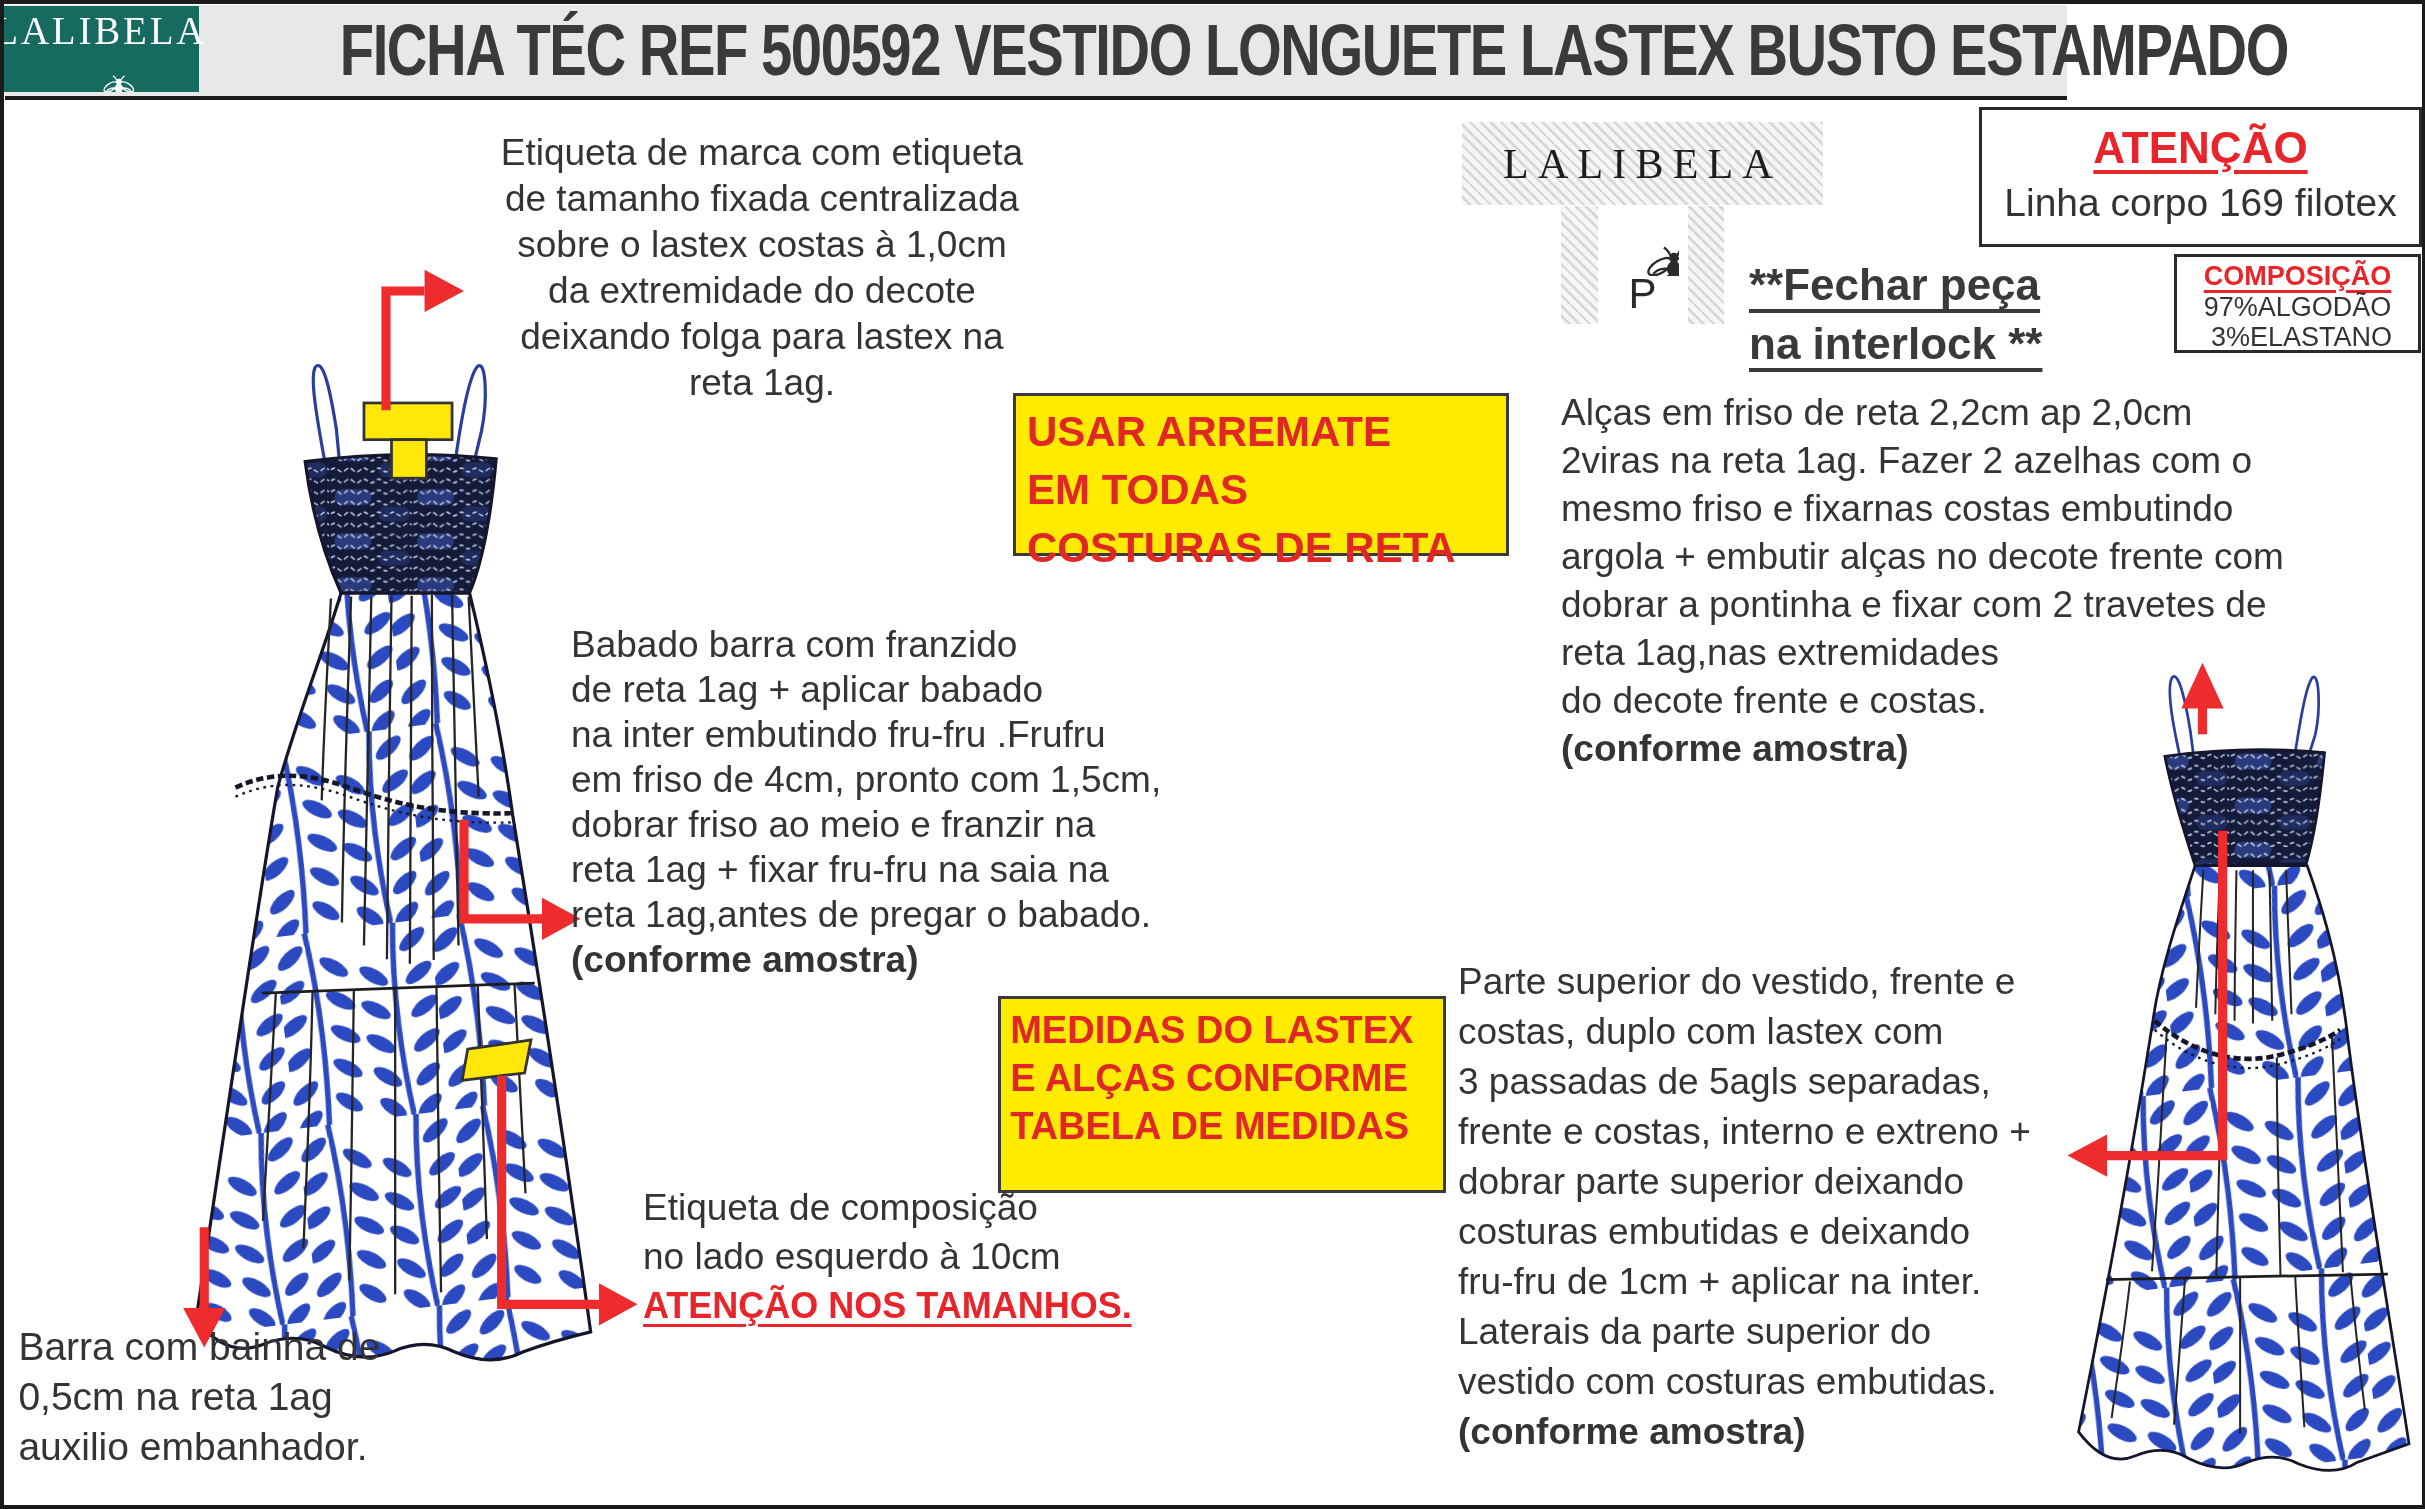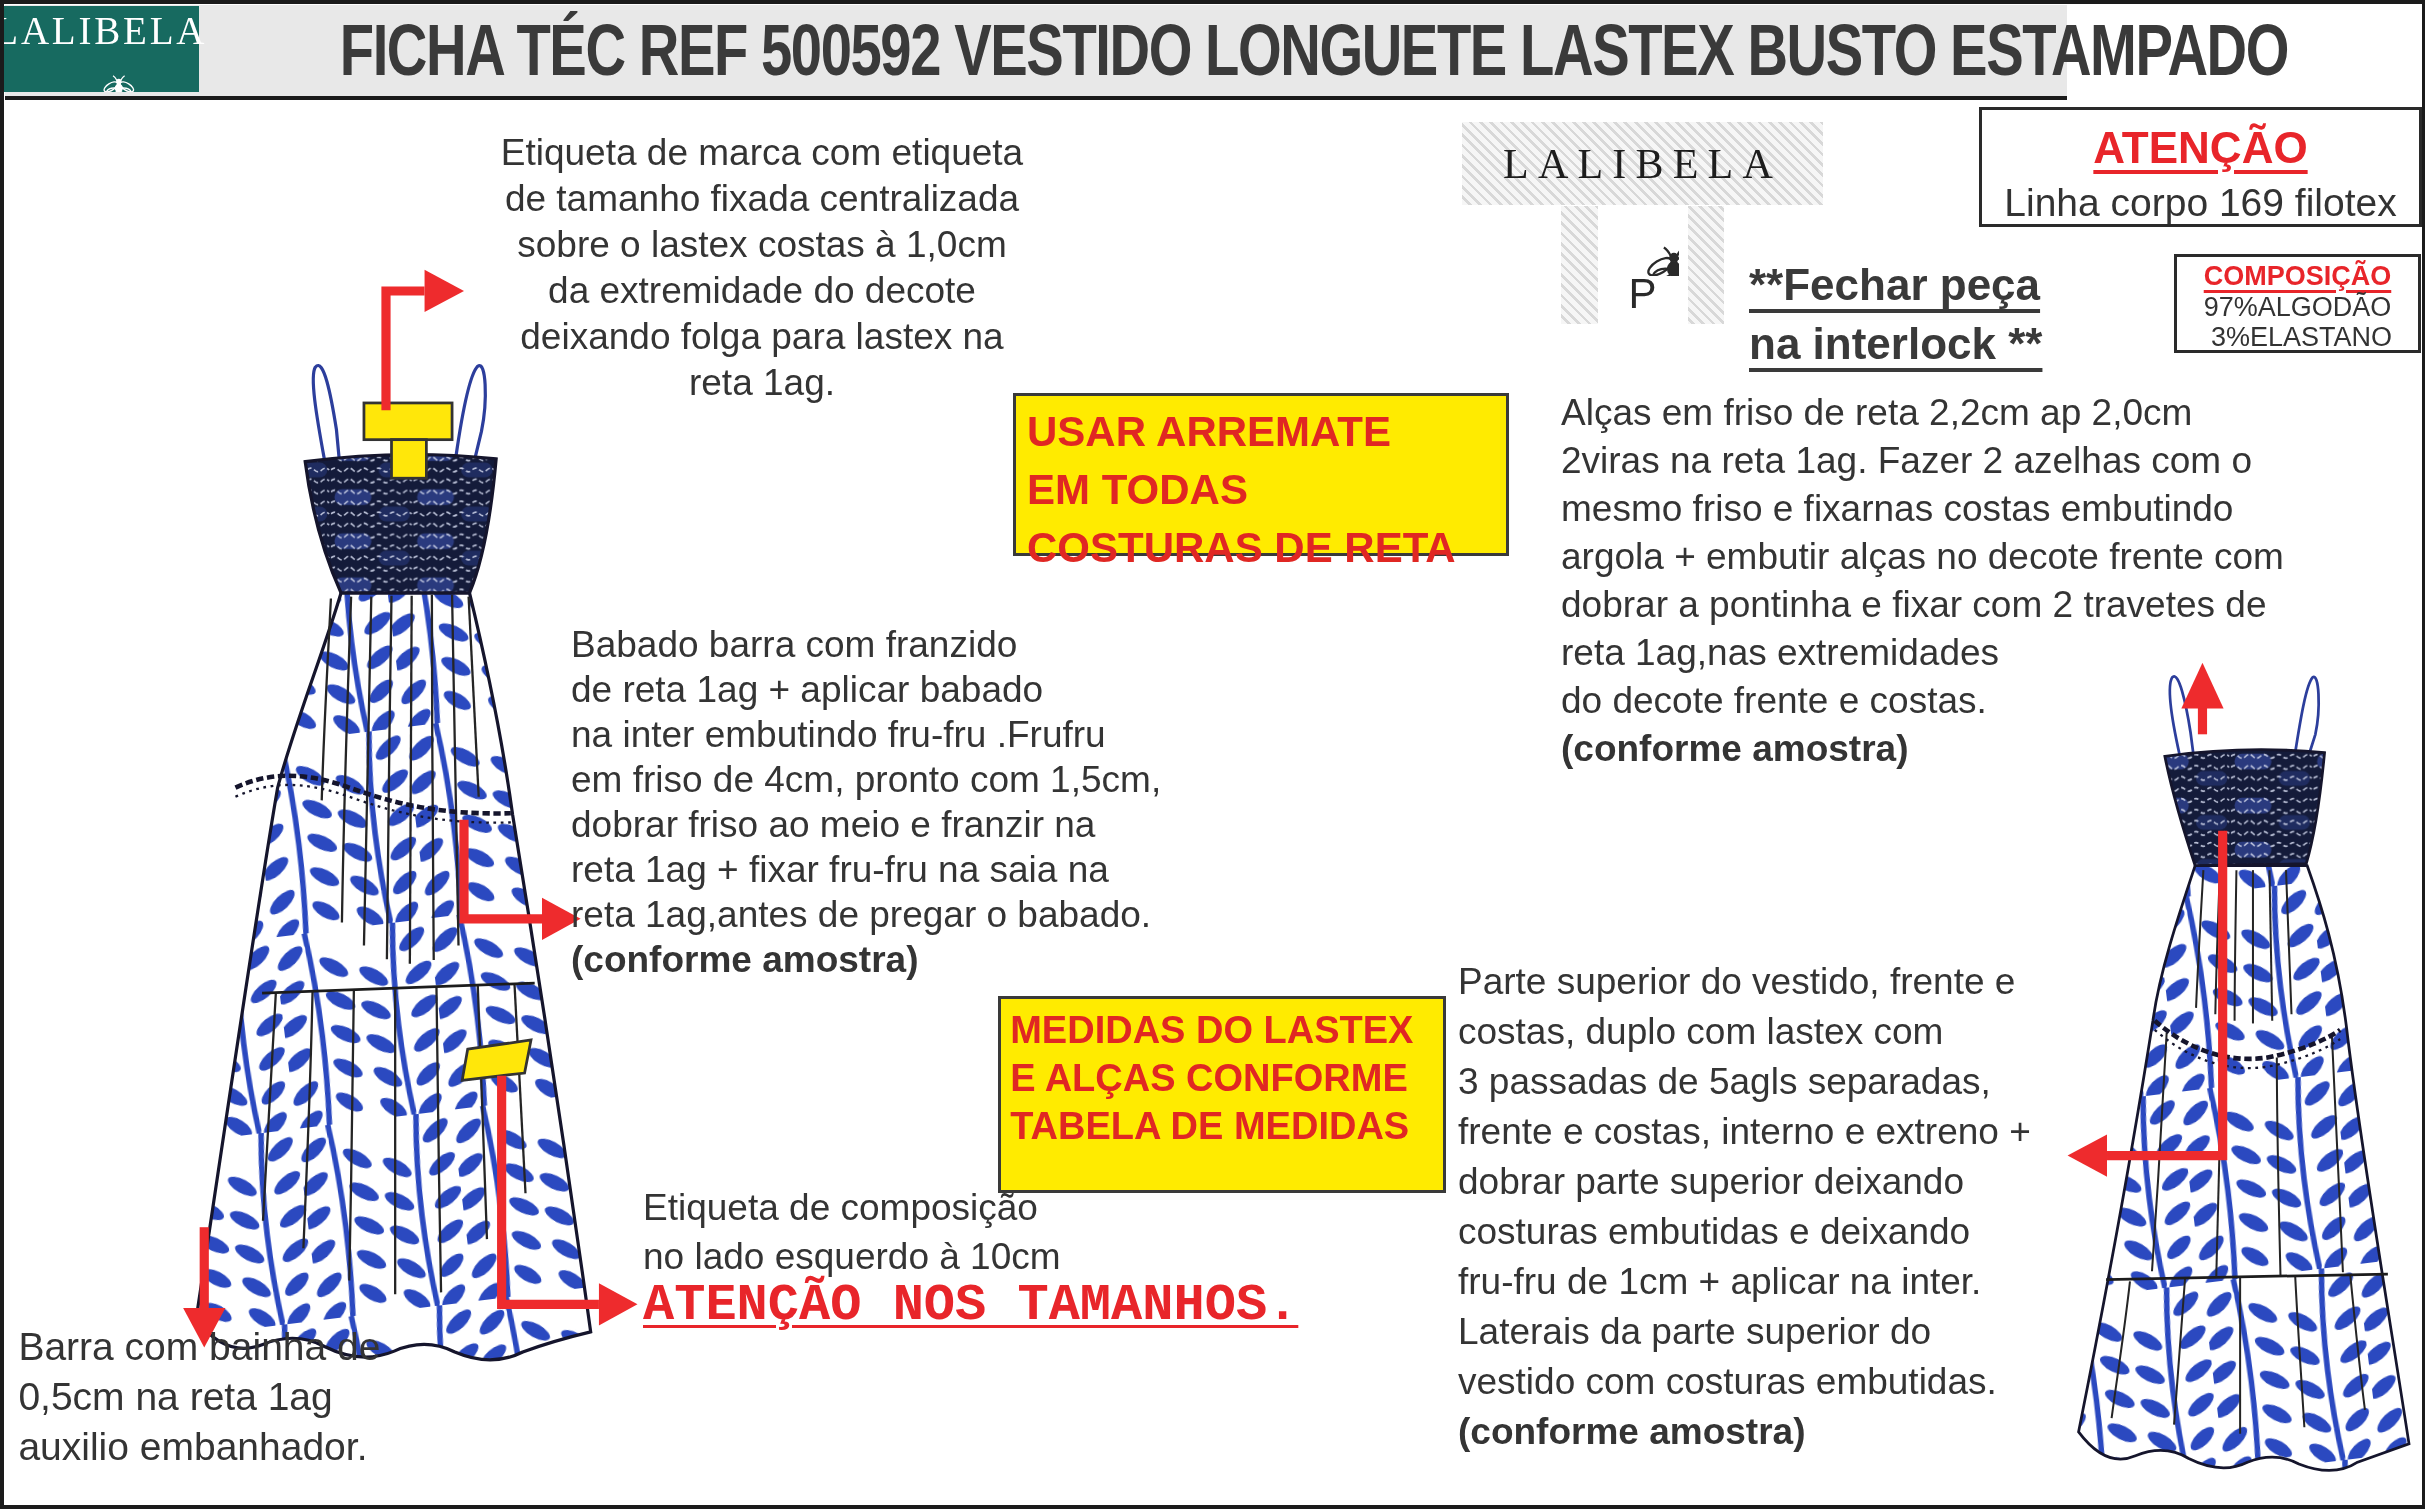--- a/index.html
+++ b/index.html
@@ -11,21 +11,21 @@
   .logo{position:absolute;left:2.8px;top:6.4px;width:196px;height:86px;background:#176a60;
         display:flex;flex-direction:column;align-items:center;color:#fff;}
   .logo .lname{font-family:"Liberation Serif","DejaVu Serif",serif;font-size:39px;letter-spacing:2.8px;margin-top:1.8px;}
   .title-wrap{position:absolute;left:202px;top:0;width:2214px;height:91px;display:flex;align-items:center;justify-content:center;}
   .title{font-size:72px;font-weight:bold;color:#3a3a3a;white-space:nowrap;transform:scaleX(0.78);letter-spacing:-1.8px;}
   .art{position:absolute;left:0;top:0;z-index:1;}
   .tb{position:absolute;z-index:2;font-size:37px;line-height:46px;white-space:nowrap;}
   .tb.center{text-align:center;}
   .ln{white-space:nowrap;}
   .b{font-weight:bold;}
-  .warn{color:#e8252a;font-weight:bold;text-decoration:underline;text-decoration-thickness:2.8px;text-underline-offset:6.4px;font-size:52px;font-family:Liberation Mono, monospace;}
+  .warn{color:#e8252a;font-weight:bold;text-decoration:underline;text-decoration-thickness:2.8px;text-underline-offset:6.4px;font-size:36px;}
   .ybox{position:absolute;background:#ffeb00;border:3.7px solid #3a3a3a;box-sizing:border-box;z-index:2;
         color:#e02723;font-weight:bold;}
   .bbox{position:absolute;background:#fff;border:3.7px solid #2a2a2a;box-sizing:border-box;z-index:2;text-align:center;}
   .red-title{color:#e8252a;font-weight:bold;text-decoration:underline;text-decoration-thickness:3.7px;text-underline-offset:7.3px;}
   .interlock{position:absolute;z-index:2;font-size:44px;font-weight:bold;color:#3a3a3a;line-height:59px;
              text-decoration:underline;text-decoration-thickness:3.7px;text-underline-offset:9.2px;}
   .hatch{background:repeating-linear-gradient(45deg,#f6f6f6 0 4.6px,#d8d8d8 4.6px 7.3px);}
   .woven{position:absolute;left:1462px;top:122px;width:361px;height:83px;z-index:2;
          display:flex;align-items:center;justify-content:center;}
   .woven .wname{font-family:"Liberation Serif","DejaVu Serif",serif;font-size:42px;letter-spacing:9.2px;color:#1d1d1d;}
@@ -258,21 +258,21 @@
     <div class="ln">EM TODAS</div>
     <div class="ln">COSTURAS DE RETA</div>
   </div>
 
   <div class="ybox" style="left:998px;top:996px;width:448px;height:197px;padding:7.3px 0 0 9.2px;font-size:38px;line-height:48px;">
     <div class="ln">MEDIDAS DO LASTEX</div>
     <div class="ln">E ALÇAS CONFORME</div>
     <div class="ln">TABELA DE MEDIDAS</div>
   </div>
 
-  <div class="bbox" style="left:1979px;top:107px;width:443px;height:120px;padding-top:9.2px;">
+  <div class="bbox" style="left:1979px;top:107px;width:443px;height:140px;padding-top:9.2px;">
     <div class="red-title" style="font-size:44px;line-height:57px;">ATENÇÃO</div>
     <div style="font-size:39px;line-height:53px;color:#333;">Linha corpo 169 filotex</div>
   </div>
 
   <div class="bbox" style="left:2174px;top:254px;width:247px;height:99px;padding-top:3.7px;">
     <div class="red-title" style="font-size:27px;line-height:31px;text-decoration-thickness:2.8px;text-underline-offset:4.6px;">COMPOSIÇÃO</div>
     <div style="font-size:27px;line-height:30px;color:#333;">97%ALGODÃO</div>
     <div style="font-size:27px;line-height:30px;color:#333;padding-left:8px;">3%ELASTANO</div>
   </div>
 

